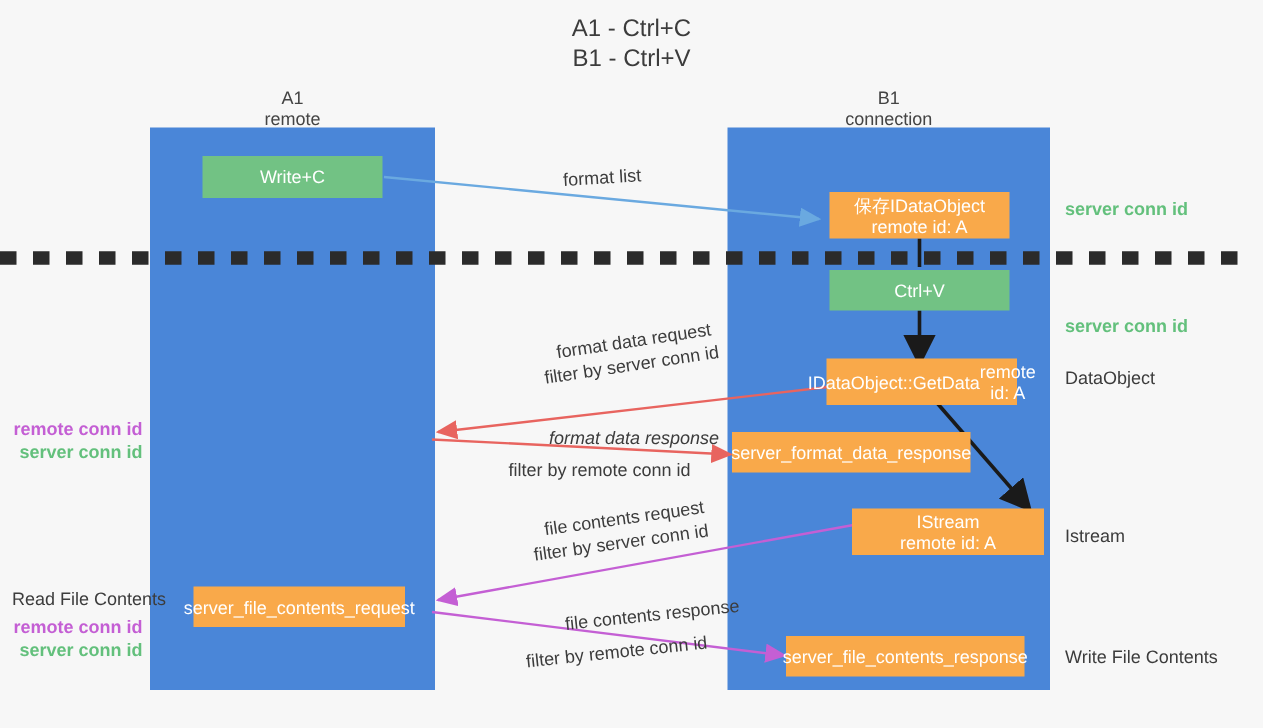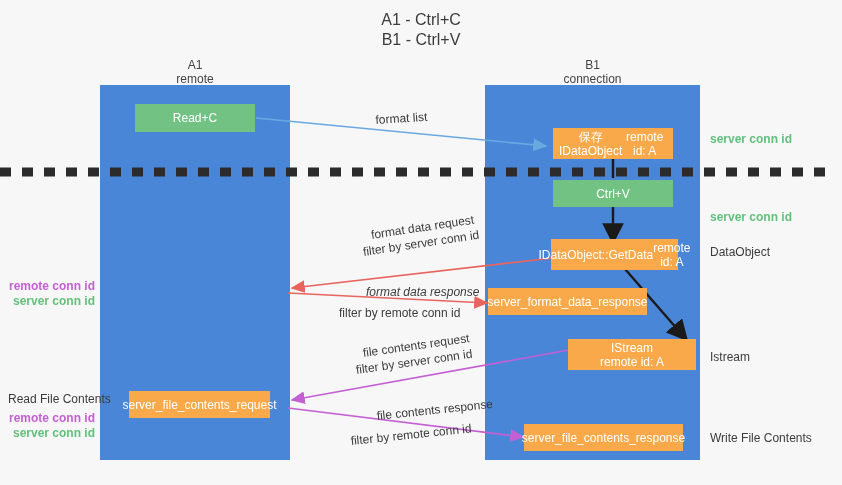--- a/index.html
+++ b/index.html
@@ -112,24 +112,24 @@
     <line x1="288" y1="293" x2="487" y2="303" stroke="#e8645f" stroke-width="1.6" marker-end="url(#ah-red)"></line>
 
     <line x1="569" y1="350" x2="292" y2="400" stroke="#c45fd4" stroke-width="1.6" marker-end="url(#ah-purple)"></line>
 
     <line x1="288" y1="408" x2="523" y2="437" stroke="#c45fd4" stroke-width="1.6" marker-end="url(#ah-purple)"></line>
 
     <line x1="0" y1="172" x2="826" y2="172" stroke="#2b2b2b" stroke-width="9" stroke-dasharray="11 11"></line>
   </svg>
 
   <div class="box green" style="left:135px;top:104px;width:120px;height:28px;">
-    <span>Read+C</span>
-  </div>
-
-  <div class="box orange" style="left:553px;top:128px;width:120px;height:31px;flex-direction:row;">
+    <span>Write+C</span>
+  </div>
+
+  <div class="box orange" style="left:553px;top:128px;width:120px;height:31px;flex-direction:column;">
     <span class="two">保存IDataObject</span>
     <span class="two">remote id: A</span>
   </div>
 
   <div class="box green" style="left:553px;top:180px;width:120px;height:27px;">
     <span>Ctrl+V</span>
   </div>
 
   <div class="box orange" style="left:551px;top:239px;width:127px;height:31px;">
     <span class="two">IDataObject::GetData</span>

